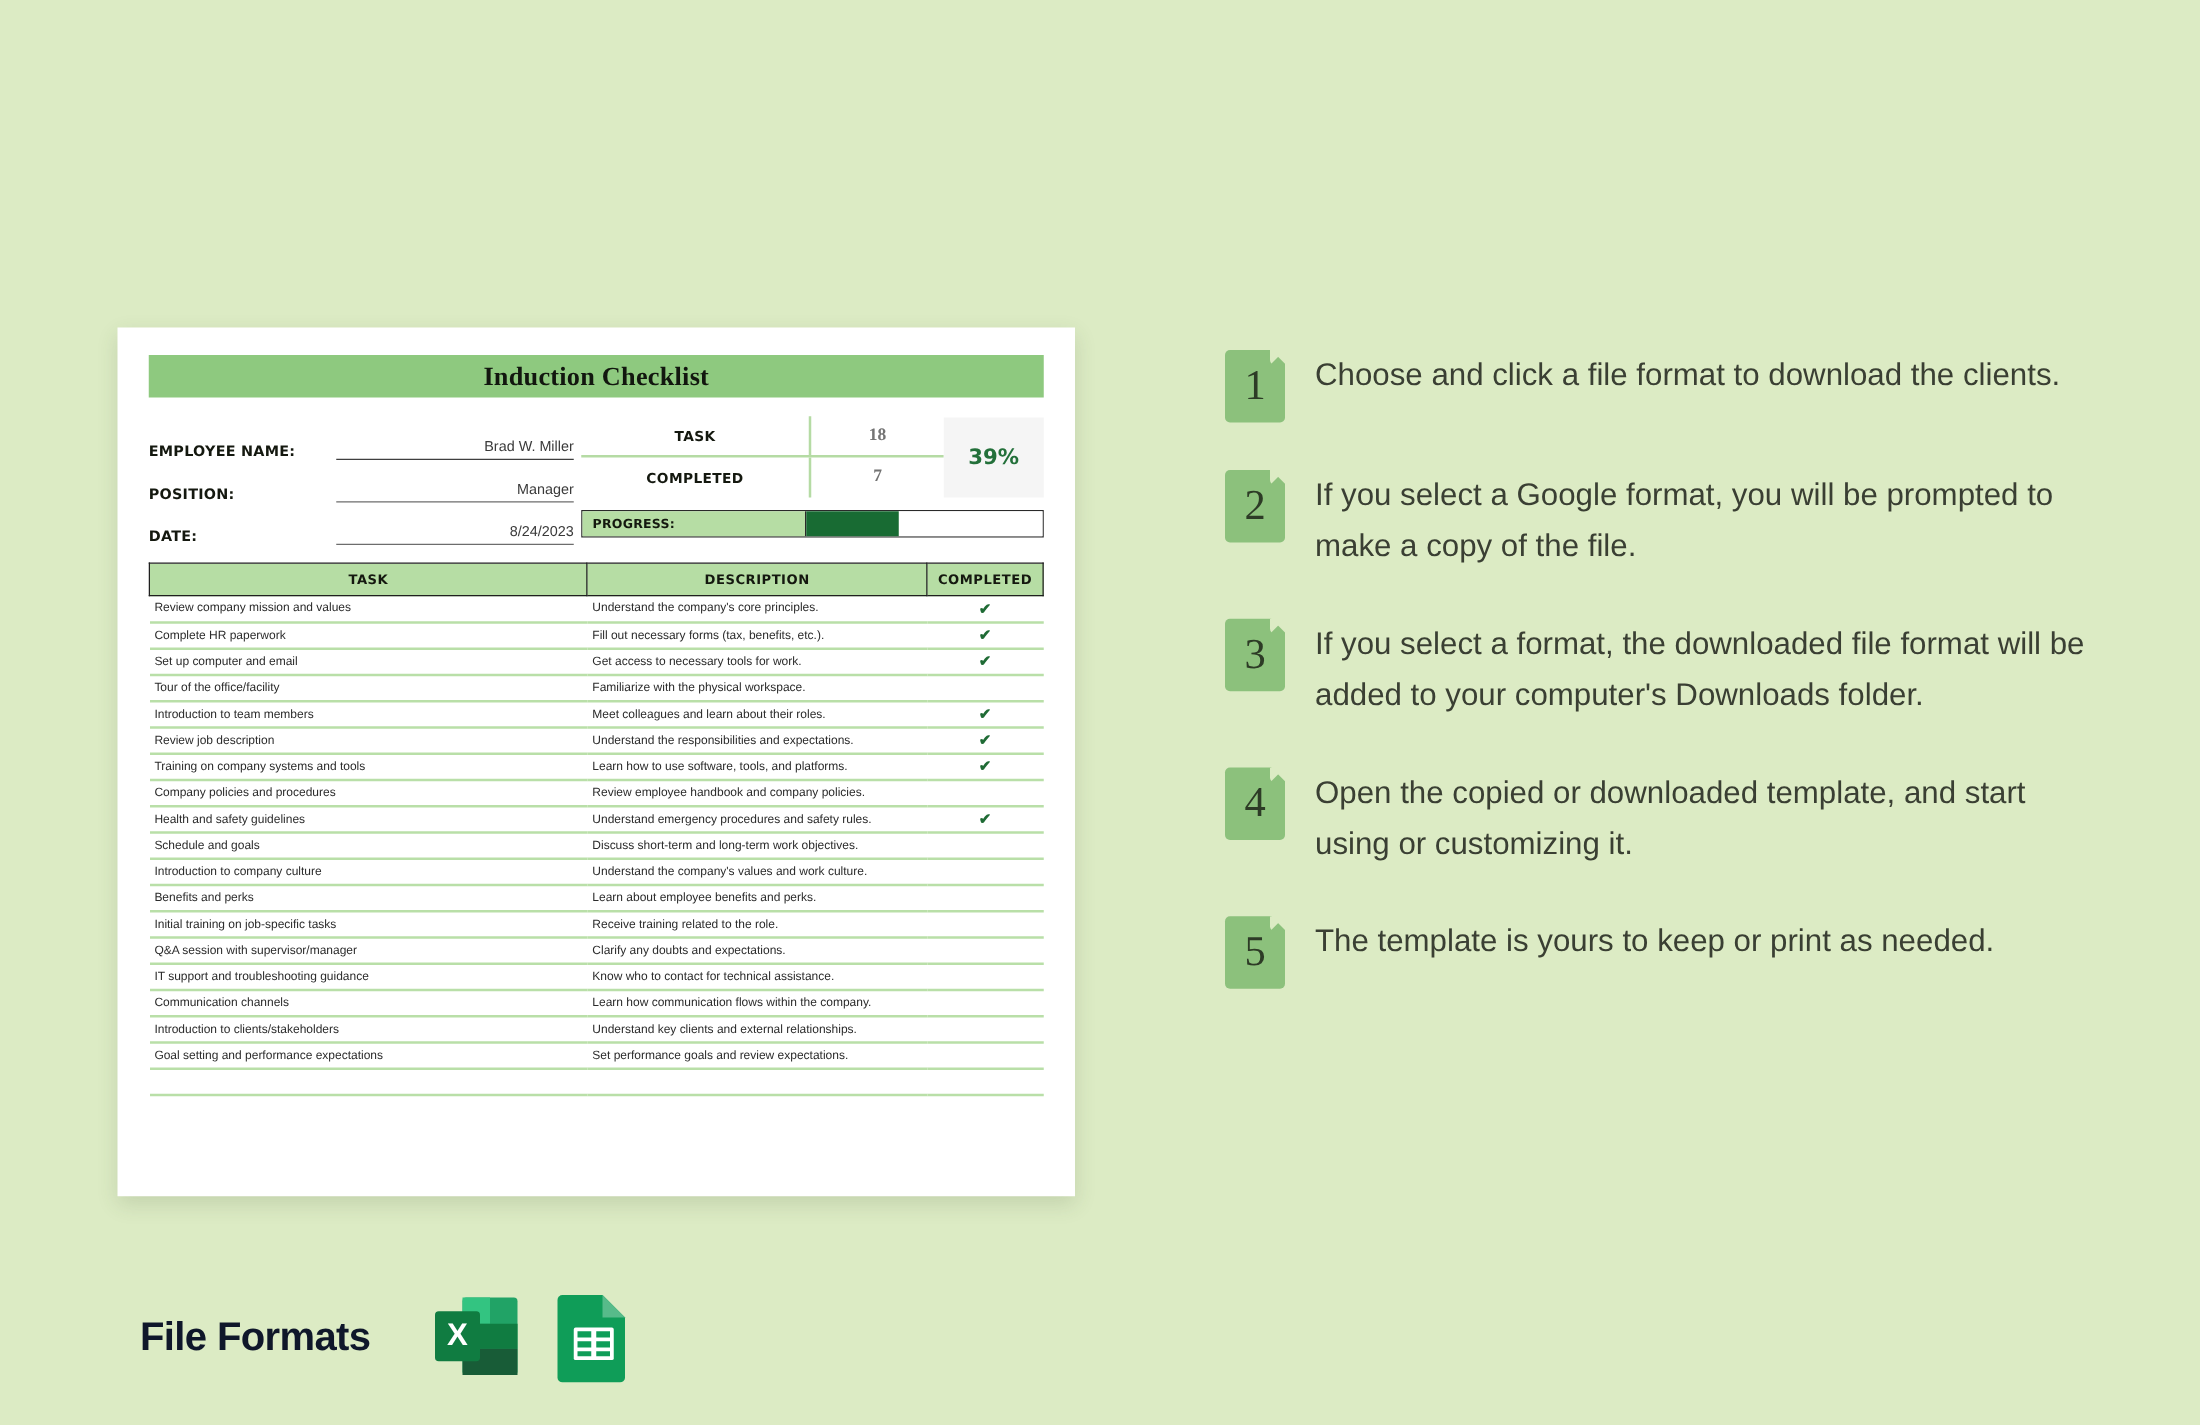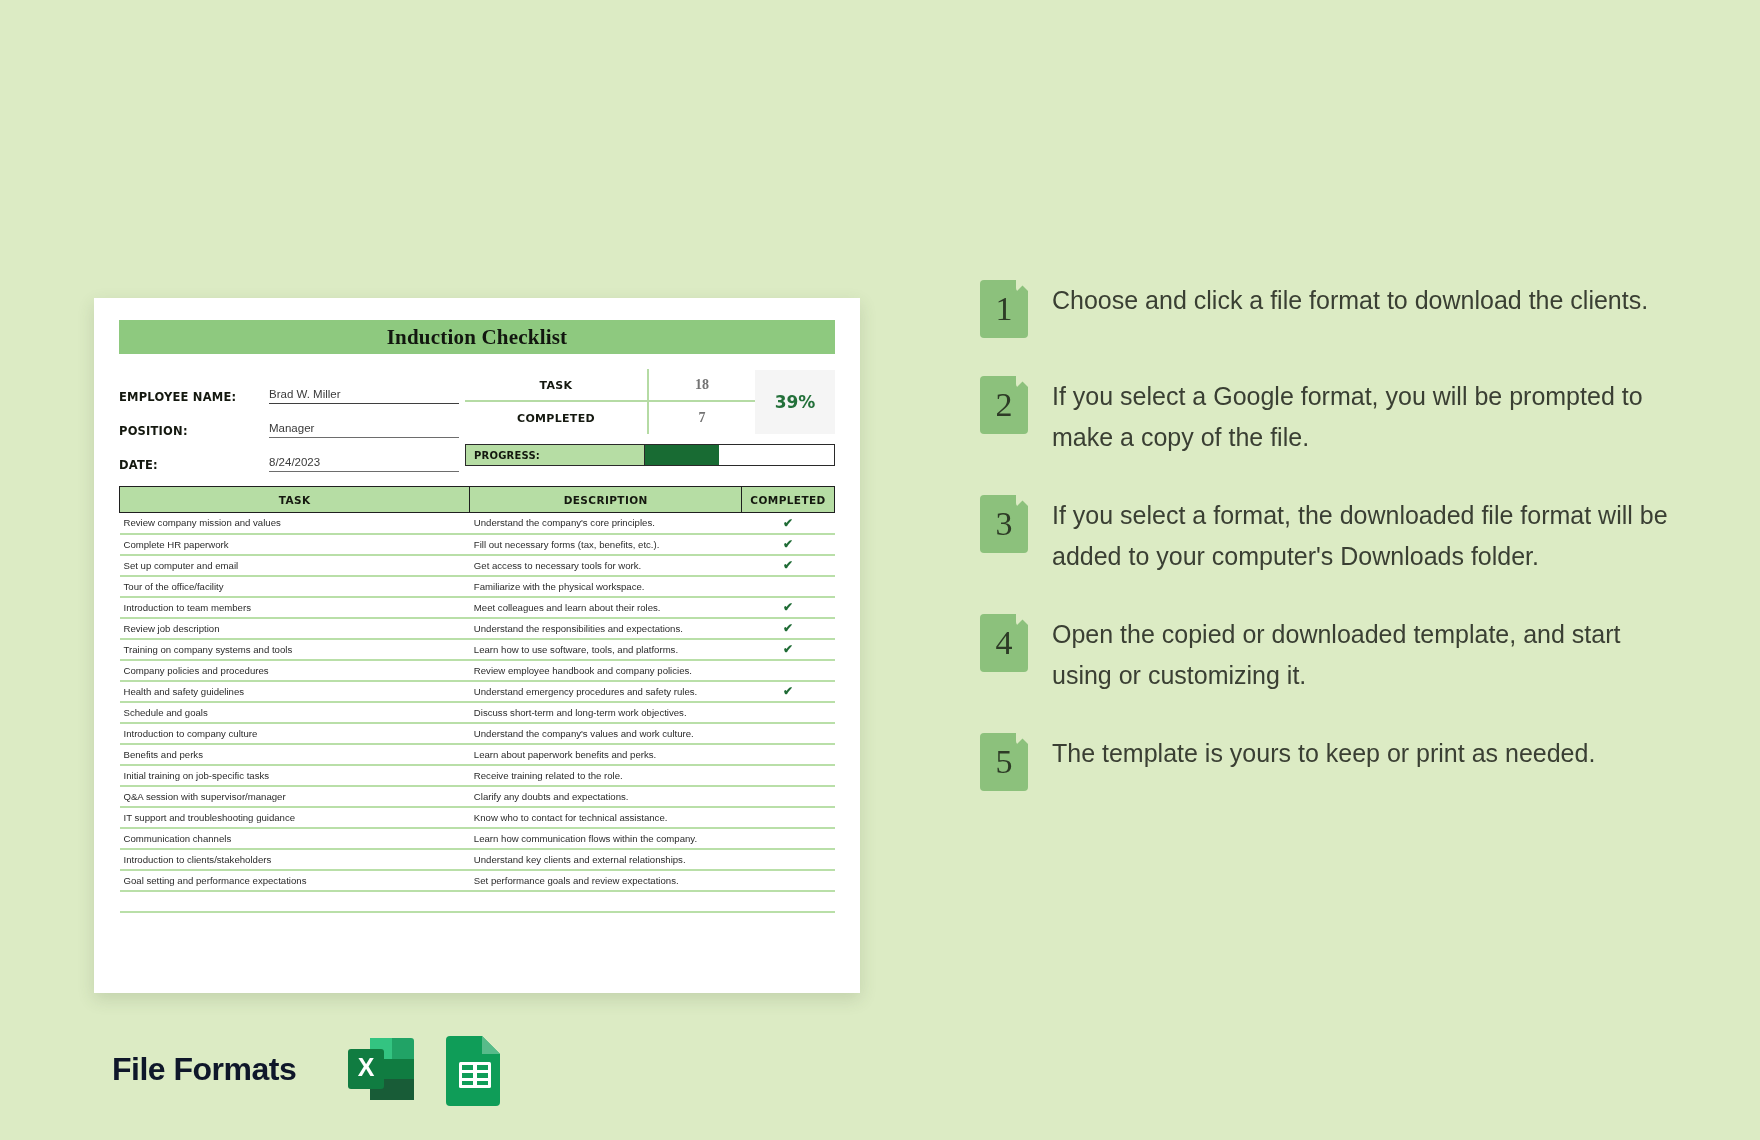--- a/index.html
+++ b/index.html
@@ -55,21 +55,20 @@
     font-family: "DejaVu Sans", sans-serif;
   }
 
   
   .doc-card {
     position: absolute;
     left: 94px; top: 262px;
     width: 766px; height: 695px;
     background: #ffffff;
     box-shadow: 0 6px 16px rgba(60,80,50,0.16);
-    margin-top: 36px;
   }
   .doc-inner { padding: 22px 25px 0 25px; }
 
   .doc-title-bar {
     background: #8ec97f;
     height: 34px;
     display: flex; align-items: center; justify-content: center;
     margin: 0 0 0 0;
   }
   .doc-title-bar span {
@@ -88,21 +87,21 @@
     height: 34px; margin-bottom: 0px;
   }
   .meta-label {
     font-size: 11.5px; font-weight: bold; color: #14180f;
     width: 150px; letter-spacing: .2px;
     font-family: "DejaVu Sans", sans-serif;
   }
   .meta-value {
     flex: 1;
     border-bottom: 1.4px solid #6d6d6d;
-    text-align: left;
+    text-align: right;
     font-size: 11.5px;
     color: #3a3a3a;
     padding-bottom: 3px;
   }
   .meta-row.r1 .meta-value { border-bottom-color: #3f3f3f; }
 
   .stats-right { flex: 1; padding-left: 6px; }
   .stats-grid {
     display: flex;
   }
@@ -349,21 +348,21 @@
               <td class="col-desc">Discuss short-term and long-term work objectives.</td>
               <td class="col-done"></td>
             </tr>
             <tr>
               <td class="col-task">Introduction to company culture</td>
               <td class="col-desc">Understand the company's values and work culture.</td>
               <td class="col-done"></td>
             </tr>
             <tr>
               <td class="col-task">Benefits and perks</td>
-              <td class="col-desc">Learn about paperwork benefits and perks.</td>
+              <td class="col-desc">Learn about employee benefits and perks.</td>
               <td class="col-done"></td>
             </tr>
             <tr>
               <td class="col-task">Initial training on job-specific tasks</td>
               <td class="col-desc">Receive training related to the role.</td>
               <td class="col-done"></td>
             </tr>
             <tr>
               <td class="col-task">Q&amp;A session with supervisor/manager</td>
               <td class="col-desc">Clarify any doubts and expectations.</td>

